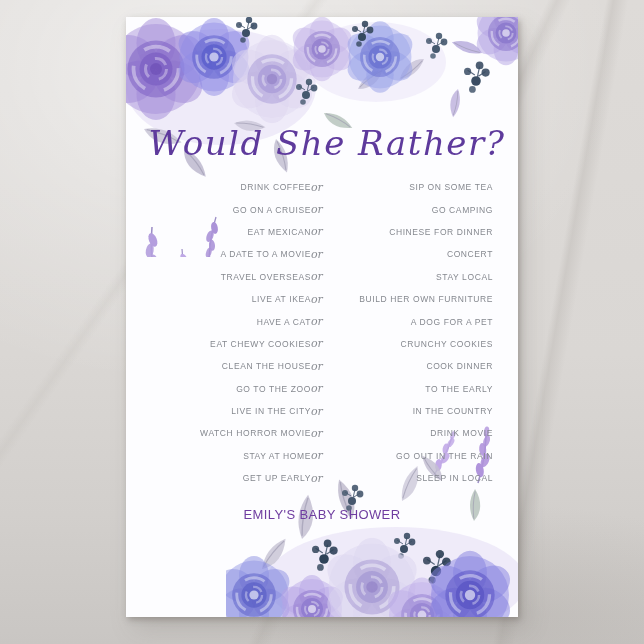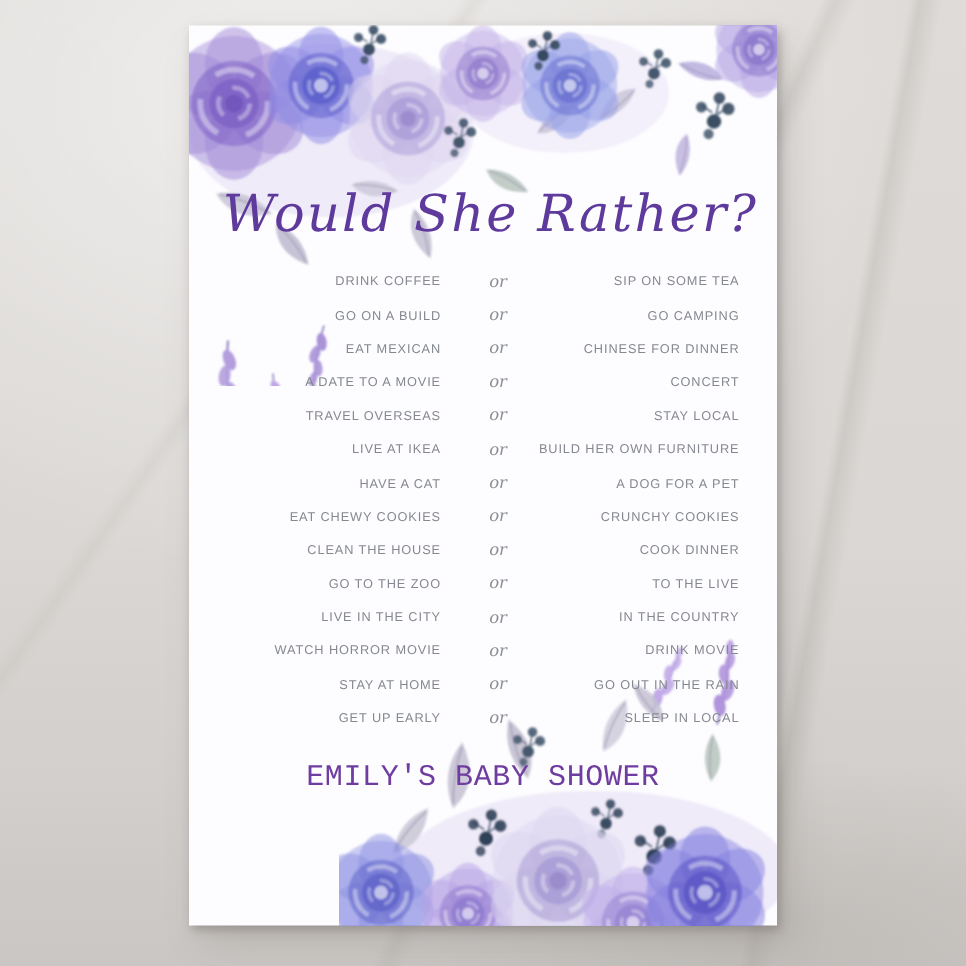--- a/index.html
+++ b/index.html
@@ -25,30 +25,30 @@
     box-shadow:2px 3px 6px rgba(110,105,100,.45), 8px 12px 22px rgba(120,115,110,.22);
   }
   .floral{position:absolute;pointer-events:none;}
   .floral.top{left:0;top:0;}
   .floral.bottom{right:0;bottom:0;}
   .title{
     position:absolute;top:106px;left:10px;right:0;text-align:center;
     font-family:"DejaVu Serif",serif;font-style:italic;font-weight:normal;
     font-size:34px;letter-spacing:1.5px;color:var(--title-color,#5e3a9c);margin:0;
   }
-  .rows{position:absolute;top:159px;left:20px;right:25px;}
+  .rows{position:absolute;top:159px;left:37px;right:25px;}
   .row{display:grid;grid-template-columns:148px 44px 1fr;align-items:center;height:22.4px;}
   .opt{font-size:8.5px;letter-spacing:.6px;color:var(--list-text-color,#85888f);white-space:nowrap;}
   .opt.left{text-align:right;}
   .opt.right{text-align:right;}
-  .or{text-align:right;font-family:"DejaVu Serif",serif;font-style:italic;
+  .or{text-align:left;font-family:"DejaVu Serif",serif;font-style:italic;
       font-size:11px;color:var(--or-color,#8b8e94);}
   .footer{
     position:absolute;top:490px;left:0;width:100%;text-align:center;
-    font-size:20px;letter-spacing:.4px;color:var(--footer-color,#6f3da0);white-space:nowrap;font-family:Liberation Mono, monospace;
+    font-size:13px;letter-spacing:.4px;color:var(--footer-color,#6f3da0);white-space:nowrap;
   }
 </style>
 </head>
 <body>
 
 <div class="scene">
   <div class="card">
 
     <svg class="floral top" width="392" height="240" viewBox="0 0 392 240">
       <defs>
@@ -154,21 +154,21 @@
     <h1 class="title">Would She Rather?</h1>
 
     <div class="rows">
 
     <div class="row">
         <span class="opt left">DRINK COFFEE</span>
         <span class="or">or</span>
         <span class="opt right">SIP ON SOME TEA</span>
       </div>
         <div class="row">
-        <span class="opt left">GO ON A BUILD</span>
+        <span class="opt left">GO ON A CRUISE</span>
         <span class="or">or</span>
         <span class="opt right">GO CAMPING</span>
       </div>
         <div class="row">
         <span class="opt left">EAT MEXICAN</span>
         <span class="or">or</span>
         <span class="opt right">CHINESE FOR DINNER</span>
       </div>
         <div class="row">
         <span class="opt left">A DATE TO A MOVIE</span>
@@ -196,21 +196,21 @@
         <span class="opt right">CRUNCHY COOKIES</span>
       </div>
         <div class="row">
         <span class="opt left">CLEAN THE HOUSE</span>
         <span class="or">or</span>
         <span class="opt right">COOK DINNER</span>
       </div>
         <div class="row">
         <span class="opt left">GO TO THE ZOO</span>
         <span class="or">or</span>
-        <span class="opt right">TO THE LIVE</span>
+        <span class="opt right">TO THE EARLY</span>
       </div>
         <div class="row">
         <span class="opt left">LIVE IN THE CITY</span>
         <span class="or">or</span>
         <span class="opt right">IN THE COUNTRY</span>
       </div>
         <div class="row">
         <span class="opt left">WATCH HORROR MOVIE</span>
         <span class="or">or</span>
         <span class="opt right">DRINK MOVIE</span>

